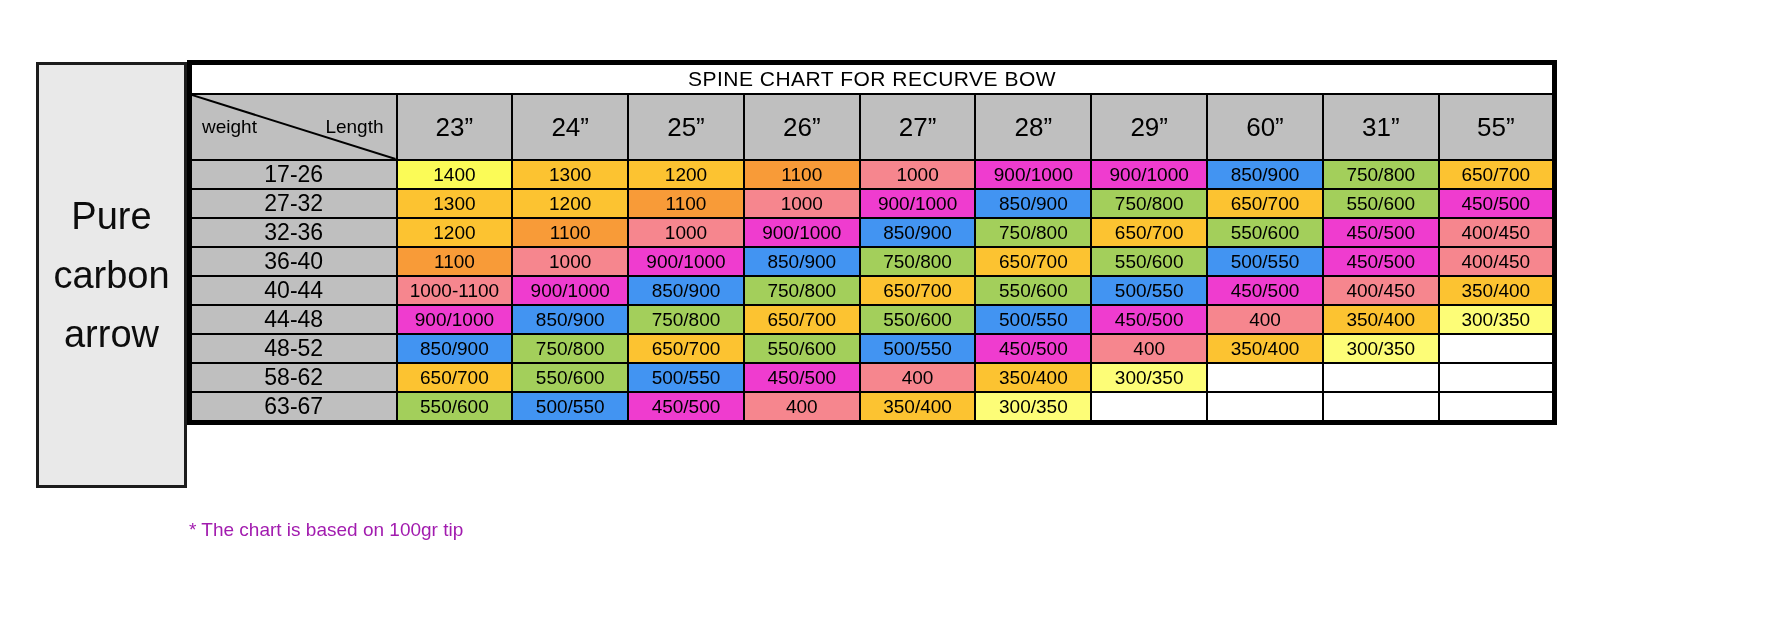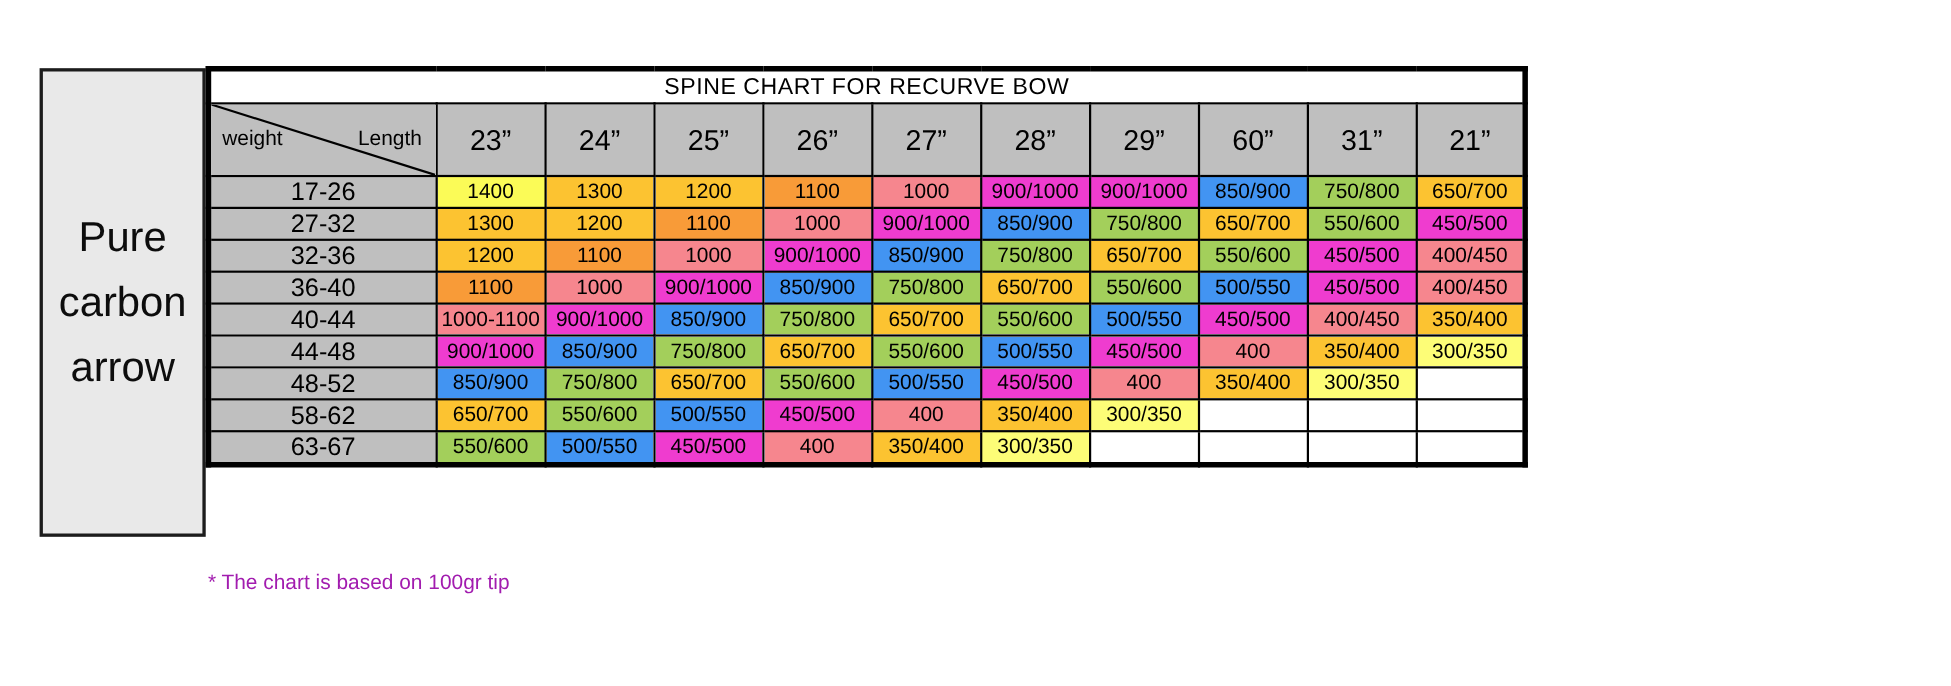--- a/index.html
+++ b/index.html
@@ -21,21 +21,21 @@
     justify-content: center; align-items: center;
   }
   .side-line {
     font-size: 38px;
     line-height: 59px;
     color: #0d0d0d;
   }
   .table-wrap {
     position: absolute;
     left: 187px; top: 60px;
-    width: 1202px;
+    width: 1370px;
   }
   table.spine {
     border-collapse: collapse;
     width: 100%;
     table-layout: fixed;
     border: 5px solid #000;
   }
   table.spine th, table.spine td {
     border: 2px solid #000;
     text-align: center;
@@ -120,21 +120,21 @@
         </th>
       <th>23”</th>
           <th>24”</th>
           <th>25”</th>
           <th>26”</th>
           <th>27”</th>
           <th>28”</th>
           <th>29”</th>
           <th>60”</th>
           <th>31”</th>
-          <th>21”</th>
+          <th>55”</th>
         </tr>
     </thead>
     <tbody>
         <tr>
           <th class="wcell">17-26</th>
           <td class="cell" style="background: rgb(251, 251, 87); margin-top: 35px;">1400</td>
           <td class="cell" style="background: rgb(252, 195, 49);">1300</td>
           <td class="cell" style="background: rgb(252, 195, 49);">1200</td>
           <td class="cell" style="background: rgb(248, 155, 56);">1100</td>
           <td class="cell" style="background: rgb(246, 134, 142);">1000</td>

